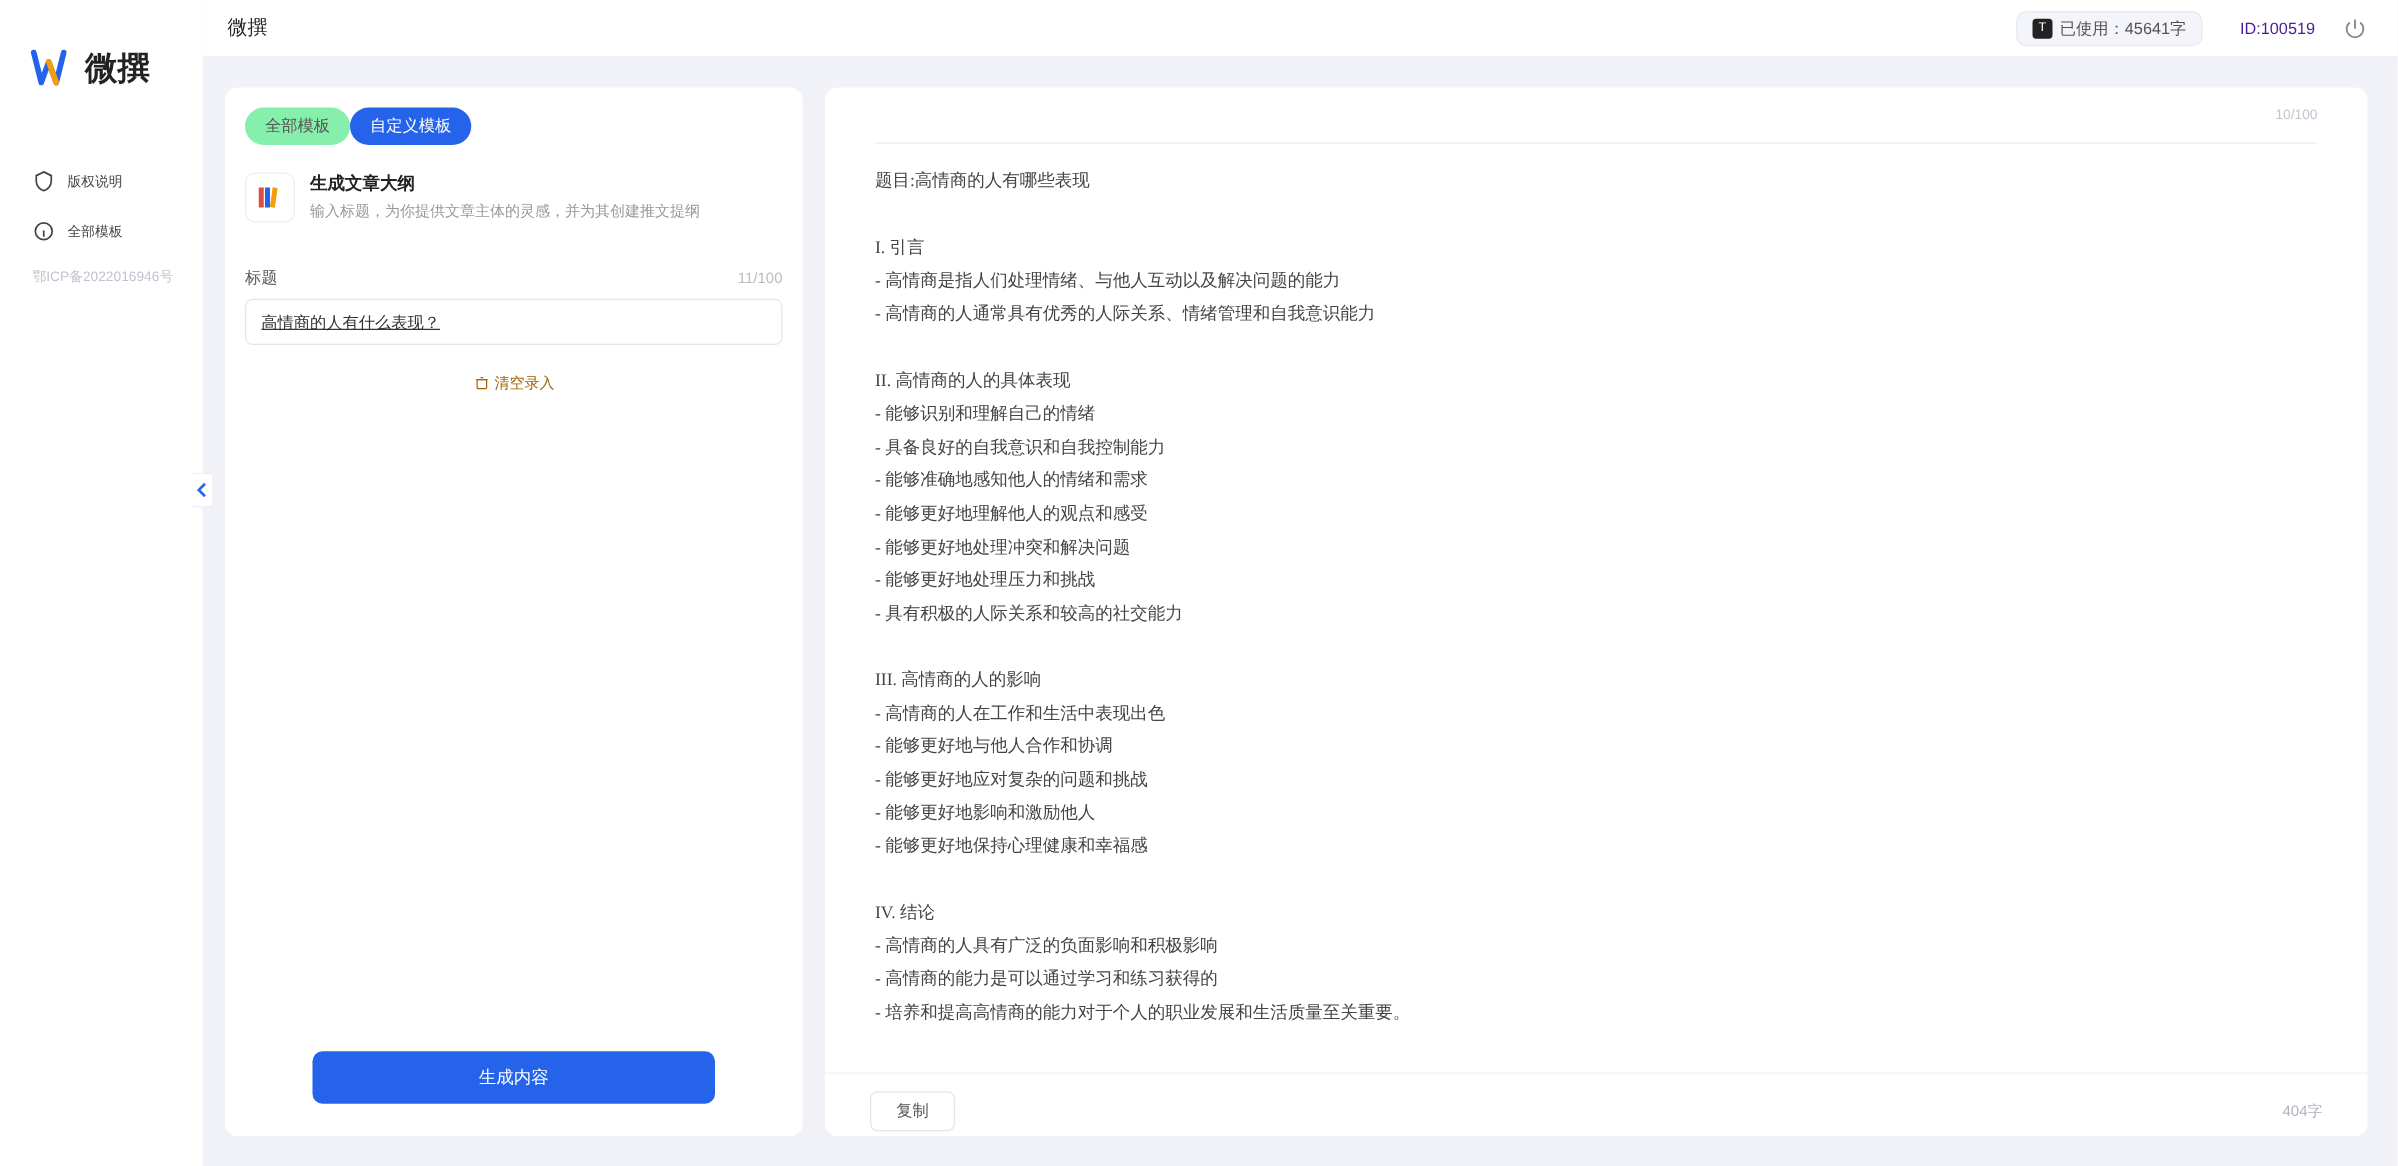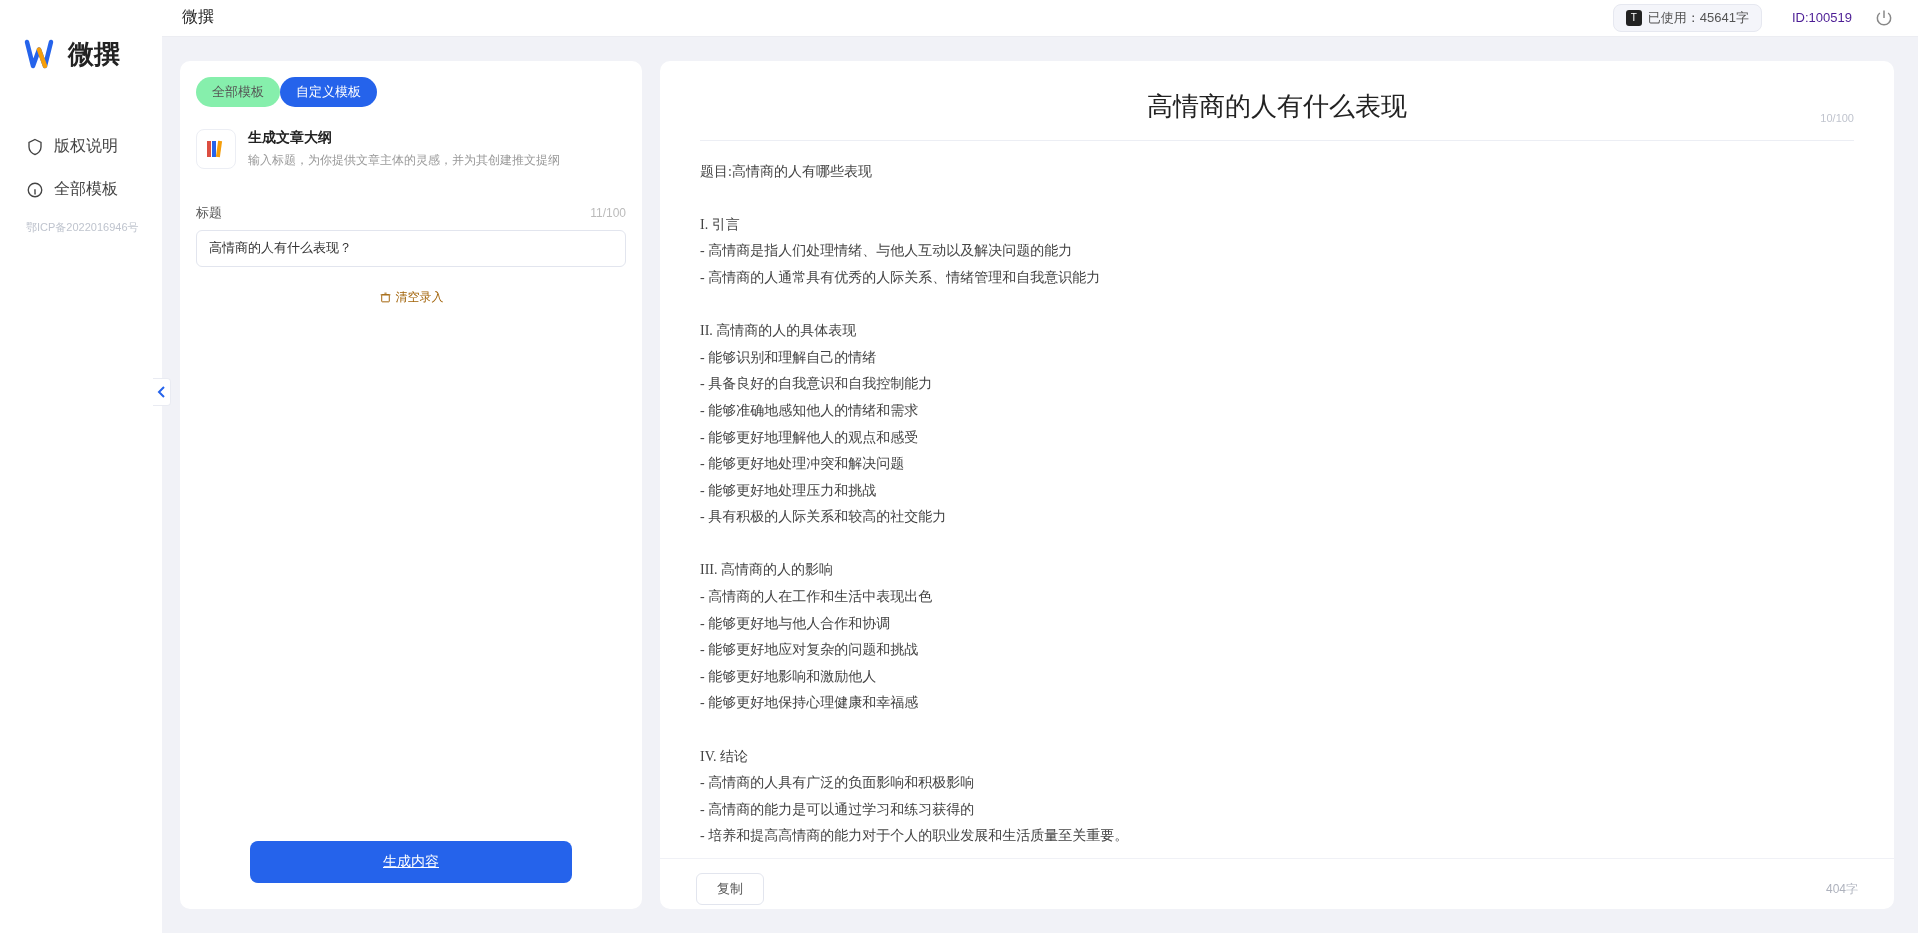--- a/index.html
+++ b/index.html
@@ -7,21 +7,21 @@
 .app { display: flex; height: 933px; width: 1918px; }
 .sidebar { width: 162px; background: #fff; display: flex; flex-direction: column; padding-top: 36px; }
 .logo { display: flex; align-items: center; padding: 0 24px 56px 24px; }
 .logo-icon { width: 36px; height: 36px; margin-right: 8px; }
 .logo-text { font-size: 26px; font-weight: 600; color: #222; }
 .nav { flex: 1; padding: 0 18px; }
 .nav-item { display: flex; align-items: center; padding: 8px 8px; margin-bottom: 6px; border-radius: 6px; cursor: pointer; color: #444; font-size: 14px; }
 .nav-item.active { color: #2563eb; background: #eef4ff; }
 .nav-item .nav-icon { width: 18px; height: 18px; margin-right: 10px; display: inline-flex; align-items: center; justify-content: center; }
 .sidebar-bottom { padding: 0 18px 6px 18px; }
-.sidebar-bottom .nav-item { font-size: 16px; }
+.sidebar-bottom .nav-item { font-size: 11px; }
 .icp { font-size: 11px; color: #bfc4ce; padding: 0 18px 12px 26px; }
 .side-collapse { position: absolute; left: 153px; top: 378px; width: 18px; height: 28px; background: #fff; border-radius: 0 4px 4px 0; display: flex; align-items: center; justify-content: center; cursor: pointer; color: #2563eb; border: 1px solid #e9ebf2; border-left: 0; }
 .main { flex: 1; display: flex; flex-direction: column; }
 .topbar { height: 46px; background: #fff; display: flex; align-items: center; padding: 0 24px 0 20px; border-bottom: 1px solid #ecedf2; }
 .topbar-title { font-size: 16px; color: #222; font-weight: 500; }
 .topbar-spacer { flex: 1; }
 .topbar-usage { display: flex; align-items: center; font-size: 13px; color: #555; background: #f4f5fa; border-radius: 8px; padding: 4px 12px; border: 1px solid #e6e8f0; }
 .topbar-usage .u-icon { width: 16px; height: 16px; background: #222; color: #fff; border-radius: 3px; font-size: 10px; display: inline-flex; align-items: center; justify-content: center; margin-right: 6px; }
 .topbar-id { margin-left: 30px; font-size: 13px; color: #4c1d95; }
 .topbar-power { margin-left: 22px; width: 20px; height: 20px; color: #888; cursor: pointer; }
@@ -35,25 +35,25 @@
 .tab.inactive { background: #86efac; }
 .tpl-card { display: flex; padding: 22px 16px 12px 16px; align-items: flex-start; }
 .tpl-icon { width: 40px; height: 40px; border: 1px solid #eceef4; border-radius: 8px; display: flex; align-items: center; justify-content: center; margin-right: 12px; }
 .tpl-icon svg { width: 24px; height: 24px; }
 .tpl-title { font-size: 14px; font-weight: 600; color: #222; margin-bottom: 4px; }
 .tpl-desc { font-size: 12px; color: #999; line-height: 1.6; }
 .form-block { padding: 8px 16px 0 16px; }
 .form-row { display: flex; justify-content: space-between; align-items: center; margin: 14px 0 8px 0; }
 .form-label { font-size: 13px; color: #555; }
 .form-counter { font-size: 12px; color: #bbb; }
-.input-box { width: 100%; border: 1px solid #e2e5ee; border-radius: 6px; padding: 10px 12px; font-size: 13px; color: #333; outline: none; font-family: inherit; }
+.input-box { width: 100%; border: 1px solid #e2e5ee; border-radius: 6px; padding: 10px 12px; font-size: 13px; color: #333; outline: none; font-family: inherit; text-decoration: underline; }
 .clear-link { display: flex; justify-content: center; align-items: center; margin-top: 22px; font-size: 12px; color: #a16207; cursor: pointer; font-family: Liberation Serif, serif; }
 .clear-link svg { width: 13px; height: 13px; margin-right: 4px; }
 .panel-left-foot { margin-top: auto; padding: 20px 70px 26px 70px; }
-.gen-btn { width: 100%; background: #2563eb; color: #fff; border: none; border-radius: 8px; padding: 12px 0; font-size: 14px; cursor: pointer; text-decoration: underline; }
+.gen-btn { width: 100%; background: #2563eb; color: #fff; border: none; border-radius: 8px; padding: 12px 0; font-size: 14px; cursor: pointer; }
 .panel-right-head { padding: 28px 40px 10px 40px; position: relative; }
 .out-title { text-align: center; font-size: 26px; color: #222; font-family: "Songti SC", SimSun, serif; font-weight: 500; }
 .head-counter { position: absolute; right: 40px; bottom: 10px; font-size: 11px; color: #c0c4ce; }
 .divider { height: 1px; background: #eceef4; margin: 6px 40px 0 40px; }
 .out-body { flex: 1; padding: 18px 40px 8px 40px; overflow: auto; font-size: 14px; color: #444; line-height: 1.9; white-space: pre-line; font-family: "Songti SC", SimSun, serif; }
 .panel-right-foot { display: flex; justify-content: space-between; align-items: center; padding: 14px 36px 4px 36px; border-top: 1px solid #f0f1f6; }
 .copy-btn { border: 1px solid #e2e5ee; background: #fff; border-radius: 6px; padding: 6px 20px; font-size: 13px; color: #555; cursor: pointer; margin-right: 24px; }
 .word-count { font-size: 12px; color: #aeb2bd; }
 </style>
 </head>
@@ -149,21 +149,20 @@
             <span>清空录入</span>
           </div>
         </div>
         <div class="panel-left-foot">
           <button class="gen-btn">生成内容</button>
         </div>
       </div>
 
       <div class="panel panel-right">
         <div class="panel-right-head">
-          <div class="out-title">高情商的人有什么表现</div>
           <div class="head-counter">10/100</div>
         </div>
         <div class="divider"></div>
         <div class="out-body">题目:高情商的人有哪些表现
 
 I. 引言
 - 高情商是指人们处理情绪、与他人互动以及解决问题的能力
 - 高情商的人通常具有优秀的人际关系、情绪管理和自我意识能力
 
 II. 高情商的人的具体表现

